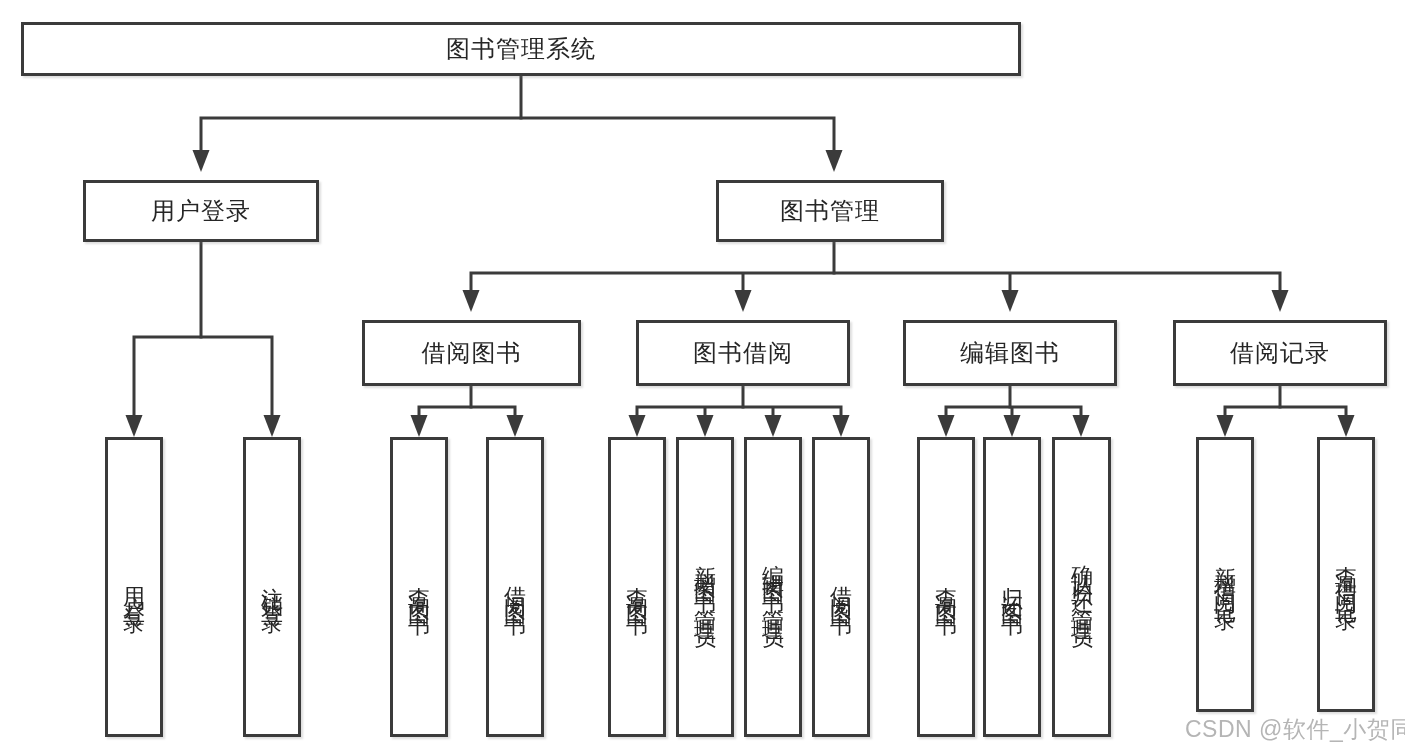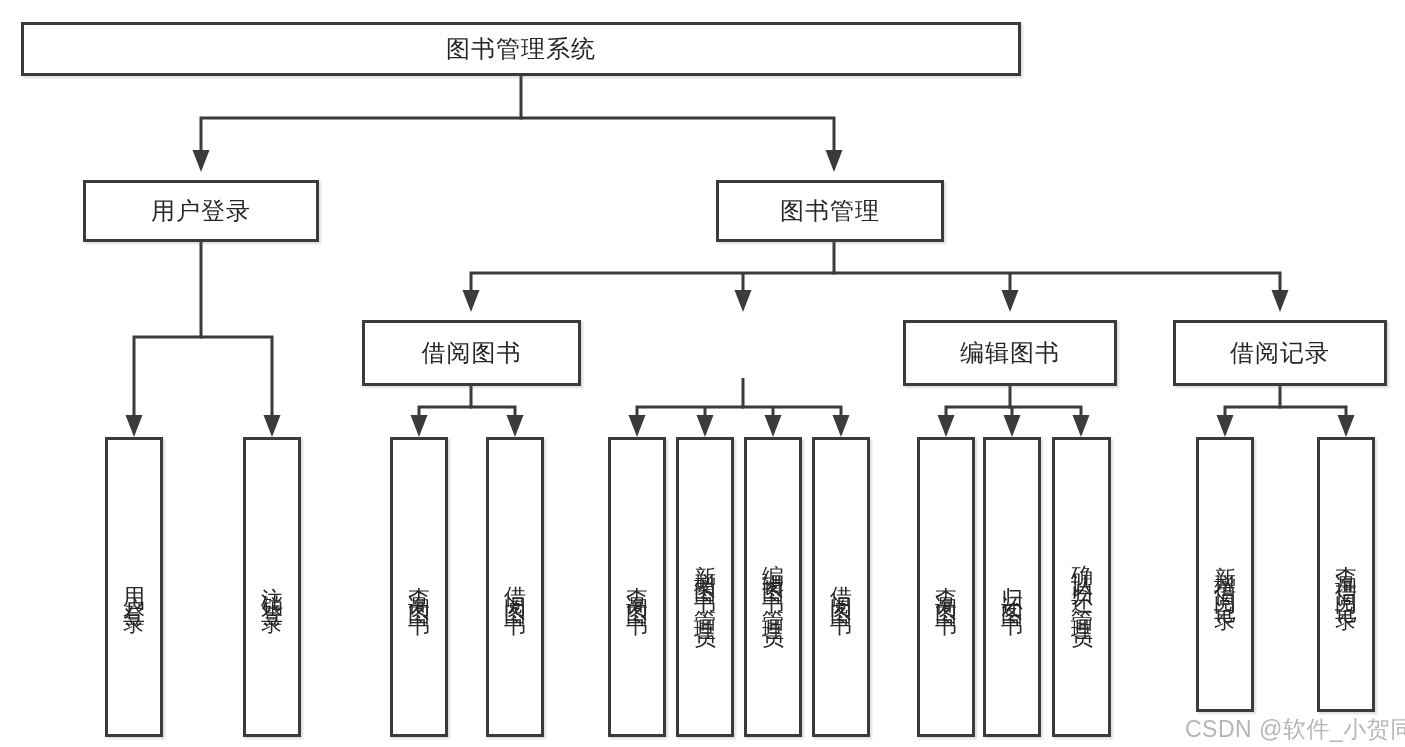--- a/index.html
+++ b/index.html
@@ -116,20 +116,21 @@
       <polygon points="1337.5,415 1354.5,415 1346,437"></polygon>
     </g>
   </svg>
 
   <div class="node hbox" style="left:21px;top:14px;width:1000px;height:54px">图书管理系统</div>
 
   <div class="node hbox" style="left:83px;top:172px;width:236px;height:62px">用户登录</div>
   <div class="node hbox" style="left:716px;top:172px;width:228px;height:62px">图书管理</div>
 
   <div class="node hbox" style="left:362px;top:312px;width:219px;height:66px">借阅图书</div>
+  <div class="node hbox" style="left:636px;top:312px;width:214px;height:66px">图书借阅</div>
   <div class="node hbox" style="left:903px;top:312px;width:214px;height:66px">编辑图书</div>
   <div class="node hbox" style="left:1173px;top:312px;width:214px;height:66px">借阅记录</div>
 
   <div class="node vbox" style="left:105px;top:437px;width:58px;height:300px">用户登录</div>
   <div class="node vbox" style="left:243px;top:437px;width:58px;height:300px">注销登录</div>
 
   <div class="node vbox" style="left:390px;top:437px;width:58px;height:300px">查询图书</div>
   <div class="node vbox" style="left:486px;top:437px;width:58px;height:300px">借阅图书</div>
 
   <div class="node vbox" style="left:608px;top:437px;width:58px;height:300px">查询图书</div>

